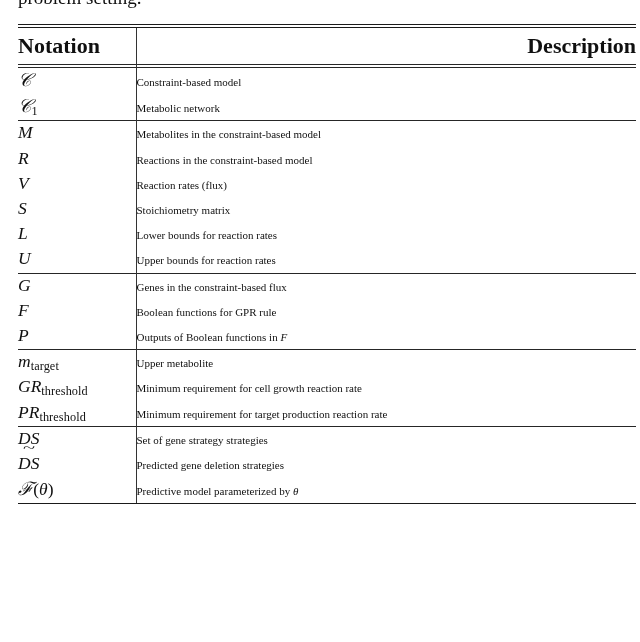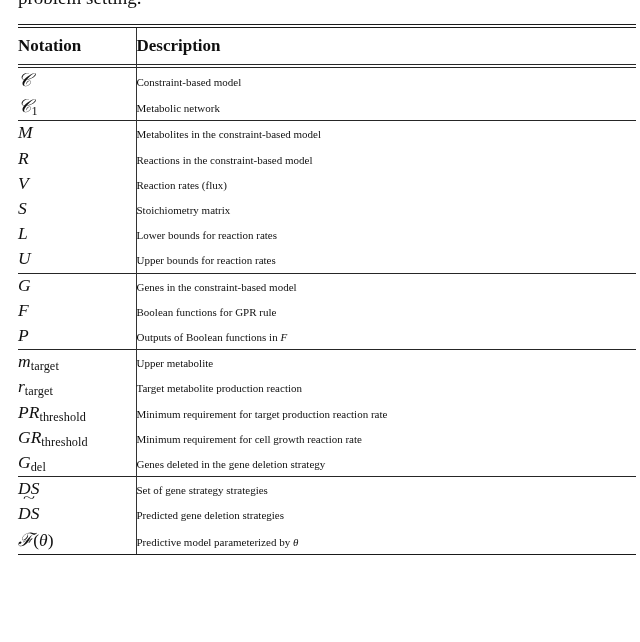--- a/index.html
+++ b/index.html
@@ -70,25 +70,25 @@
     font-size: 11px;
     line-height: 23.2px;
     white-space: nowrap;
     border-left: 1px solid #333;
   }
 
   .hdr .cell-notation,
   .hdr .cell-desc {
     font-weight: bold;
     font-style: normal;
-    font-size: 17px;
+    font-size: 22px;
     line-height: 24px;
   }
   .hdr .cell-notation { padding-top: 6px; padding-bottom: 6px; }
-  .hdr .cell-desc     { padding-top: 6px; padding-bottom: 6px; }
+  .hdr .cell-desc     { padding-top: 6px; padding-bottom: 6px; text-align: right; }
 
   .pad-top-grp  > td { padding-top: 7px; }
   .pad-bot-grp  > td { padding-bottom: 7px; }
 
   
   .mi { font-style: italic; }
   .mi-up { font-style: normal; }
   sub.sfx {
     font-style: normal;
     font-size: 0.70em;
@@ -208,53 +208,45 @@
         <tr class="pad-bot-grp">
           <td class="cell-notation"><span class="mi">U</span></td>
           <td class="cell-desc">Upper bounds for reaction rates</td>
         </tr>
         <tr class="sep">
           <td class="cell-notation"></td>
           <td class="cell-desc"></td>
         </tr>
         <tr class="pad-top-grp">
           <td class="cell-notation"><span class="mi">G</span></td>
-          <td class="cell-desc">Genes in the constraint-based model</td>
+          <td class="cell-desc">Genes in the constraint-based flux</td>
         </tr>
         <tr>
           <td class="cell-notation"><span class="mi">F</span></td>
           <td class="cell-desc">Boolean functions for GPR rule</td>
         </tr>
         <tr class="pad-bot-grp">
           <td class="cell-notation"><span class="mi">P</span></td>
           <td class="cell-desc">Outputs of Boolean functions in <span class="mi">F</span></td>
         </tr>
         <tr class="sep">
           <td class="cell-notation"></td>
           <td class="cell-desc"></td>
         </tr>
         <tr class="pad-top-grp">
           <td class="cell-notation"><span class="mi">m</span><sub class="sfx">target</sub></td>
           <td class="cell-desc">Upper metabolite</td>
         </tr>
         <tr>
-          <td class="cell-notation"><span class="mi">r</span><sub class="sfx">target</sub></td>
-          <td class="cell-desc">Target metabolite production reaction</td>
+          <td class="cell-notation"><span class="mi">GR</span><sub class="sfx">threshold</sub></td>
+          <td class="cell-desc">Minimum requirement for cell growth reaction rate</td>
         </tr>
         <tr>
           <td class="cell-notation"><span class="mi">PR</span><sub class="sfx">threshold</sub></td>
           <td class="cell-desc">Minimum requirement for target production reaction rate</td>
-        </tr>
-        <tr>
-          <td class="cell-notation"><span class="mi">GR</span><sub class="sfx">threshold</sub></td>
-          <td class="cell-desc">Minimum requirement for cell growth reaction rate</td>
-        </tr>
-        <tr class="pad-bot-grp">
-          <td class="cell-notation"><span class="mi">G</span><sub class="sfx">del</sub></td>
-          <td class="cell-desc">Genes deleted in the gene deletion strategy</td>
         </tr>
         <tr class="sep">
           <td class="cell-notation"></td>
           <td class="cell-desc"></td>
         </tr>
         <tr class="pad-top-grp">
           <td class="cell-notation"><span class="mi">DS</span></td>
           <td class="cell-desc">Set of gene strategy strategies</td>
         </tr>
         <tr>

